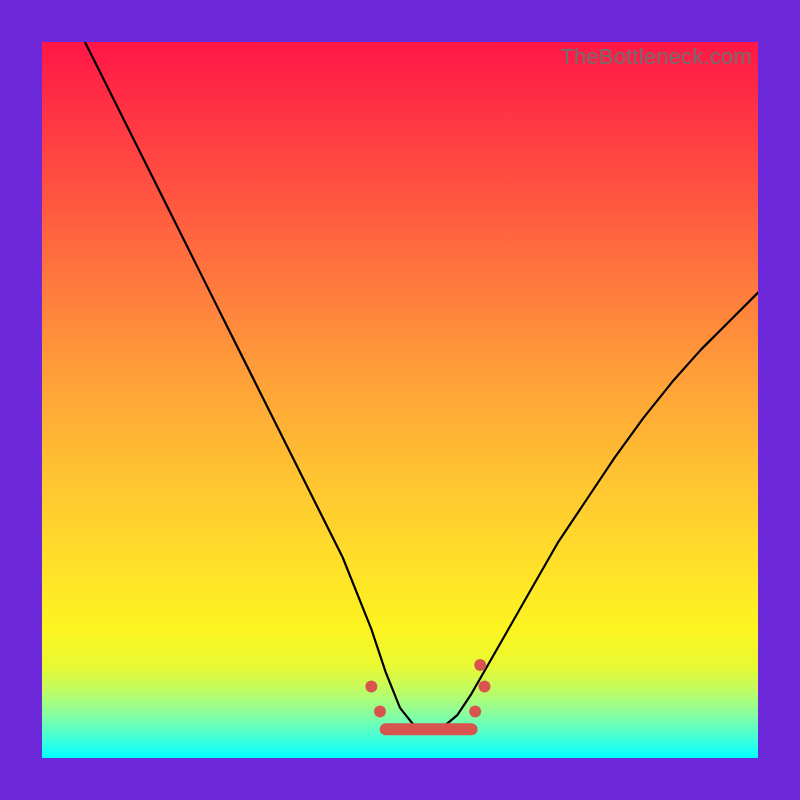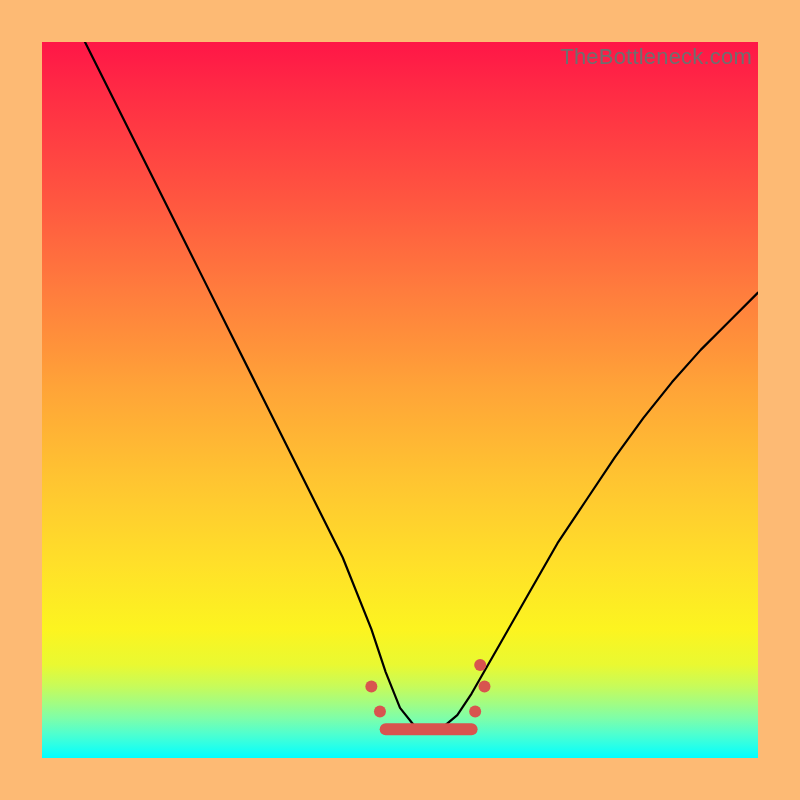--- a/index.html
+++ b/index.html
@@ -8,21 +8,21 @@
     background: #000;
     width: 800px;
     height: 800px;
     overflow: hidden;
     font-family: Arial, Helvetica, sans-serif;
   }
   .frame {
     position: relative;
     width: 800px;
     height: 800px;
-    background: #fdba74;
+    background: #6d28d9;
   }
   .plot {
     position: absolute;
     left: 42px;
     top: 42px;
     width: 716px;
     height: 716px;
     overflow: hidden;
     background: linear-gradient(
       to bottom,

